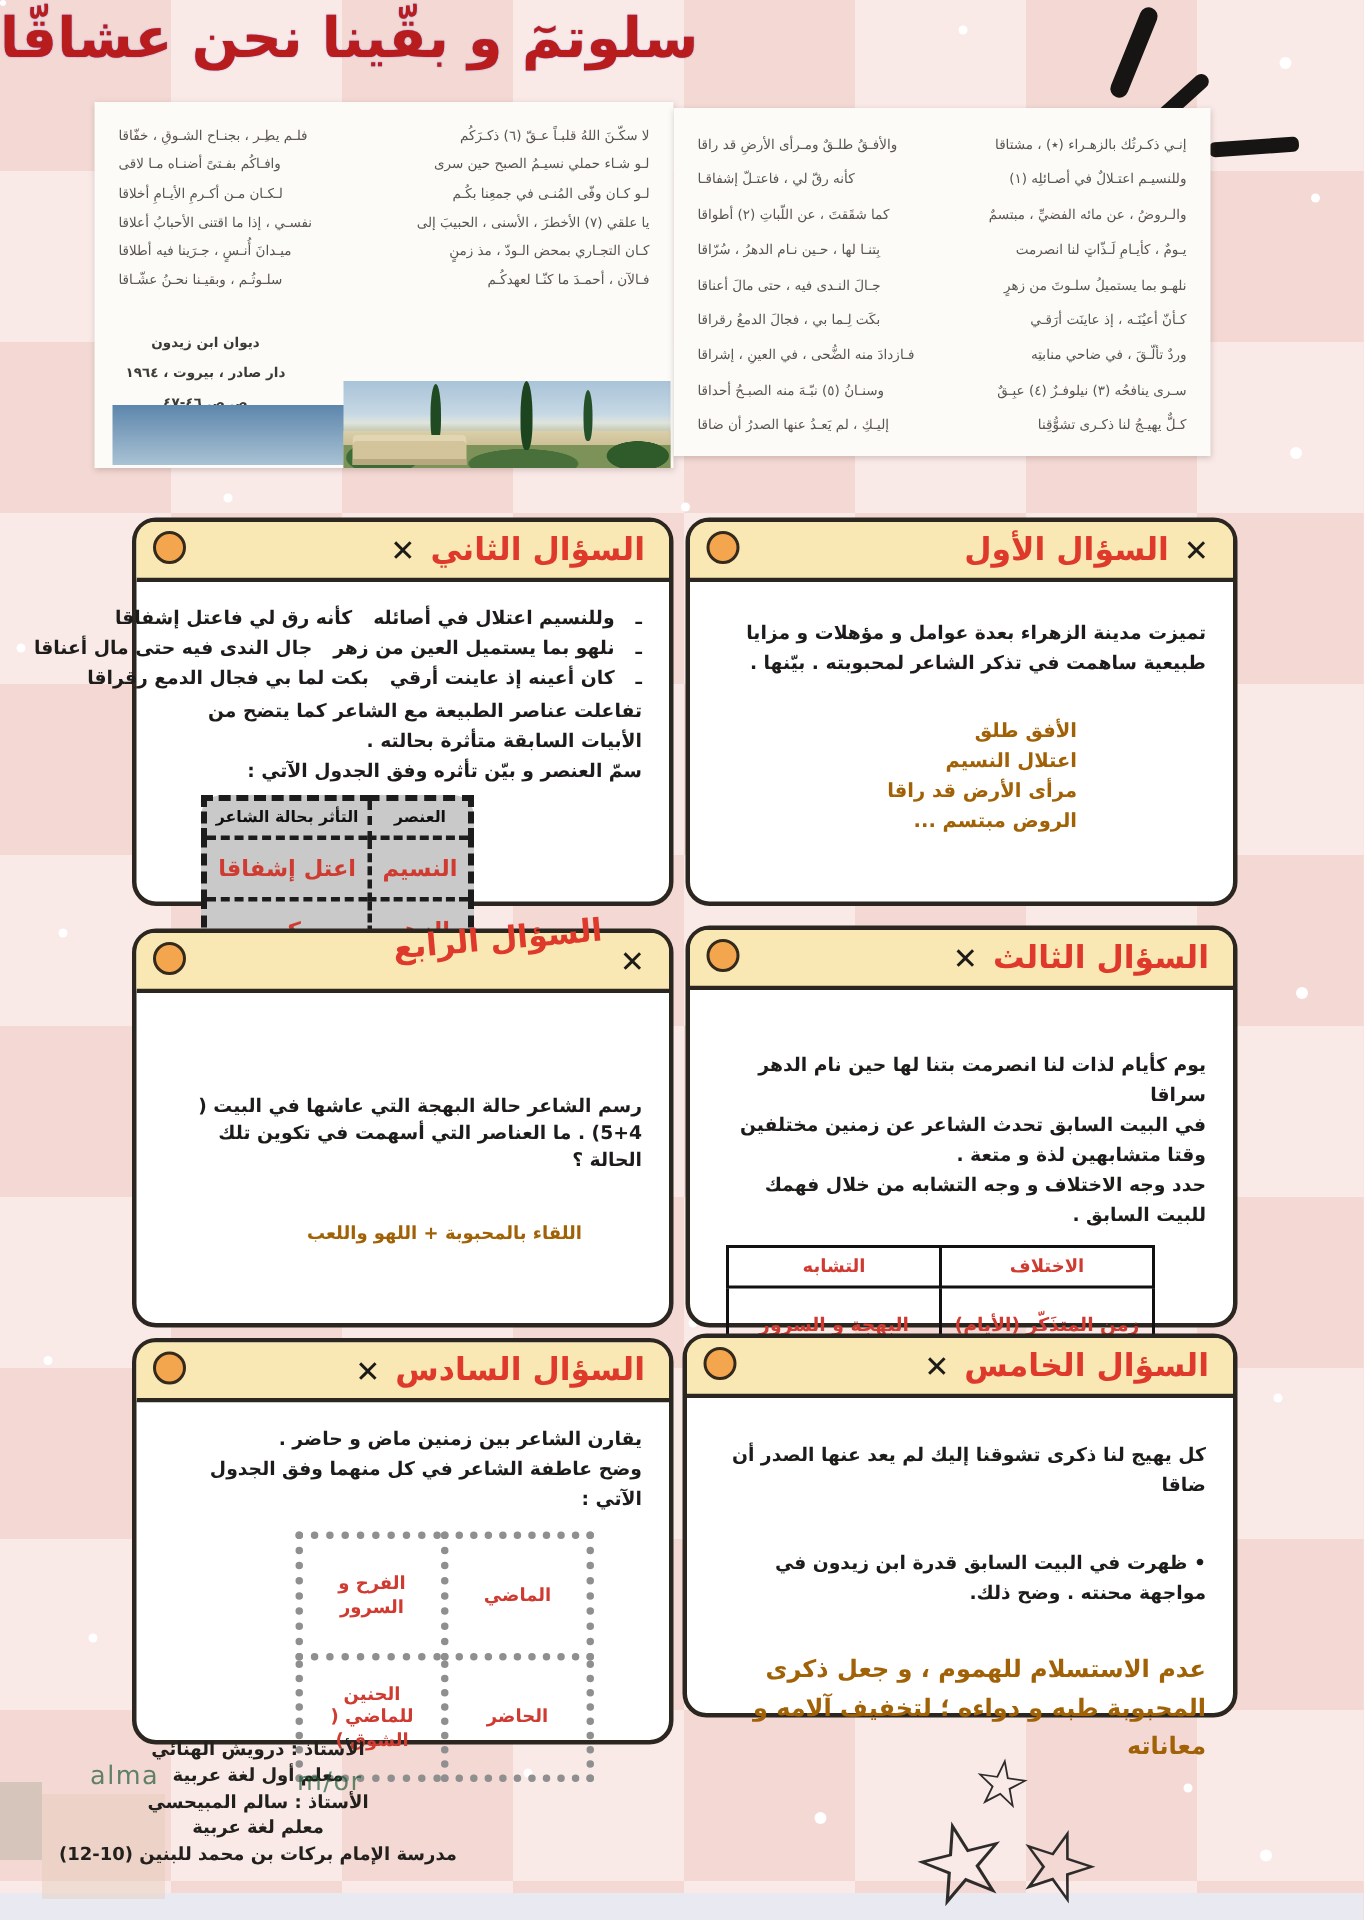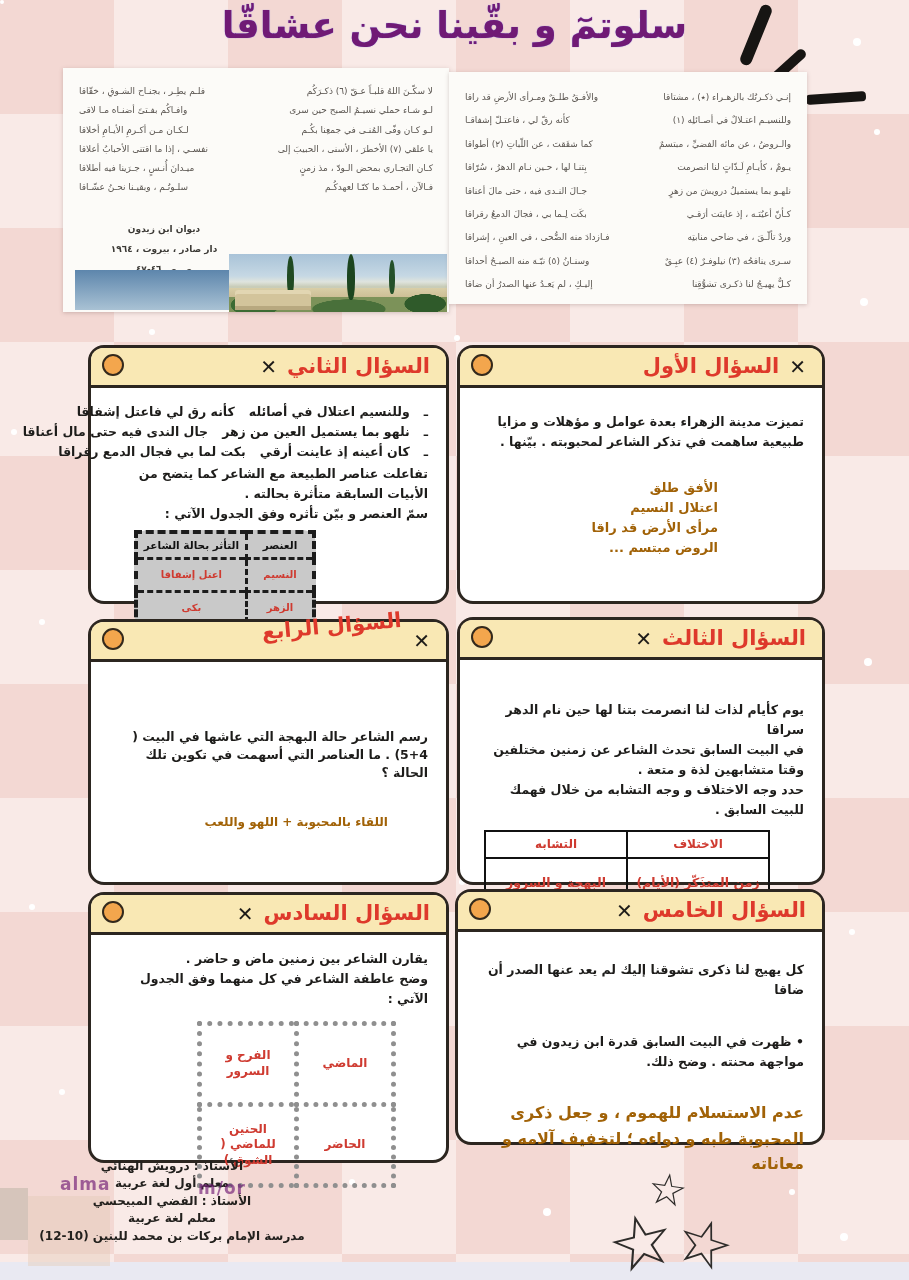--- a/index.html
+++ b/index.html
@@ -17,40 +17,40 @@
     862px 300px 0 2px #fff, 455px 336px 0 1px #fff, 40px 620px 0 1px #fff,
     866px 660px 0 2px #fff, 30px 905px 0 1px #fff, 850px 930px 0 1px #fff,
     460px 880px 0 1px #fff, 350px 1180px 0 1px #fff, 545px 1210px 0 2px #fff,
     790px 1190px 0 1px #fff, 842px 1235px 0 2px #fff, 60px 1090px 0 1px #fff,
     875px 130px 0 1px #fff, 12px 430px 0 1px #fff;}
   .bottom-strip{left:0;top:1262px;width:909px;height:18px;background:#e9e9f2;}
   .gray-block{left:0;top:1188px;width:28px;height:52px;background:#bdb7a8;opacity:.55;}
   .tan-block{left:28px;top:1196px;width:82px;height:70px;background:#e5cdb9;opacity:.45;}
 
   
-  .page-title{left:0;top:4px;width:909px;text-align:center;direction:rtl;
-    color:#701a75;font-size:37px;font-weight:800;letter-spacing:1px;
+  .page-title{left:0;top:4px;width:909px;text-align:left;direction:rtl;
+    color:#b91c1c;font-size:37px;font-weight:800;letter-spacing:1px;
     text-shadow:0 0 1px #7d7ae1;}
 
   
   .stroke{background:#171513;border-radius:6px;}
   .s1{left:750px;top:3px;width:12px;height:64px;transform:rotate(22deg);}
   .s2{left:784px;top:44px;width:10px;height:42px;transform:rotate(48deg);}
   .s3{left:806px;top:93px;width:60px;height:10px;transform:rotate(-4deg);border-radius:4px;}
 
   
   .scan{background:#fcfbf8;box-shadow:0 1px 4px rgba(90,60,60,.25);}
   .scan-left{left:63px;top:68px;width:386px;height:244px;}
   .scan-right{left:449px;top:72px;width:358px;height:232px;}
   .verses{direction:rtl;padding:14px 16px 0 16px;}
   .verse-row{display:flex;justify-content:space-between;direction:rtl;
     color:#5a5550;font-size:9px;font-weight:500;white-space:nowrap;}
   .scan-right .verse-row{height:23.4px;line-height:23.4px;}
   .scan-left .verse-row{height:19.3px;line-height:19.3px;}
-  .citation{left:36px;top:152px;width:130px;text-align:center;direction:rtl;
+  .citation{left:9px;top:152px;width:130px;text-align:center;direction:rtl;
     font-size:9px;font-weight:700;color:#3c3a36;line-height:2.2;}
   .blue-band{left:12px;top:202px;width:156px;height:40px;
     background:linear-gradient(180deg,#5d86ac,#a9c2d4);}
   .photo{left:166px;top:186px;width:218px;height:58px;overflow:hidden;
     background:
       radial-gradient(ellipse 40px 18px at 12% 88%,#3c6b33 60%,transparent 62%),
       radial-gradient(ellipse 34px 16px at 90% 86%,#2f5a2a 60%,transparent 62%),
       radial-gradient(ellipse 60px 16px at 55% 95%,#49703a 60%,transparent 62%),
       linear-gradient(180deg,transparent 58%, #d9cfa8 58%, #cdbf96 74%, #7c9259 74%),
       linear-gradient(180deg,#a9c3d8 0%,#c6d8e4 38%,#dfe4dd 48%,#c9cdb9 56%,#b9c4a4 100%);}
@@ -79,21 +79,21 @@
   
   .q1-body p{margin:10px 0 0;}
   .q1-answers{margin:26px 86px 0 0;line-height:1.55;font-size:13px;}
   
   .q2-note{margin-top:2px;}
   table{border-collapse:collapse;}
   .q2-table{margin:6px 112px 0 auto;background:#c9c9c9;border:4px dashed #1c1c1c;border-radius:14px;}
   .q2-table td,.q2-table th{border:3.5px dashed #1c1c1c;text-align:center;vertical-align:middle;}
   .q2-table th{color:#111;font-size:10.5px;padding:3px 6px;}
   .q2-th-small{font-size:7.5px;line-height:1.2;}
-  .q2-table td{color:#cf3b31;font-size:10px;font-weight:800;padding:7px 6px;min-width:52px;}
+  .q2-table td{color:#cf3b31;font-size:15px;font-weight:800;padding:7px 6px;min-width:52px;}
   
   .q3-table{margin:10px 34px 0 auto;border:2.5px solid #111;}
   .q3-table th,.q3-table td{border:2.5px solid #111;color:#cf3b31;font-weight:800;
     text-align:center;vertical-align:middle;margin-top:28px;}
   .q3-table th{font-size:12px;padding:3px 10px;width:120px;}
   .q3-table td{font-size:12.5px;padding:14px 6px;}
   
   .q4-prompt{margin-top:52px;line-height:1.45;}
   .q4-answer{margin:31px 40px 0 0;font-size:12px;}
   
@@ -107,21 +107,21 @@
 
   
   .footer{left:36px;top:1158px;width:272px;text-align:center;direction:rtl;
     font-size:12px;font-weight:700;color:#22201d;line-height:1.45;}
   
   .star{color:#2e2c2a;font-weight:400;line-height:1;}
   .star1{left:648px;top:1168px;font-size:44px;transform:rotate(8deg);}
   .star2{left:608px;top:1205px;font-size:74px;transform:rotate(-14deg);}
   .star3{left:676px;top:1212px;font-size:64px;transform:rotate(18deg);}
   
-  .wm{color:#701a75;opacity:.65;font-size:17px;font-weight:700;letter-spacing:1px;text-align:center;}
+  .wm{color:#14532d;opacity:.65;font-size:17px;font-weight:400;letter-spacing:1px;text-align:center;}
   .wm-left{left:60px;top:1174px;}
   .wm-right{left:198px;top:1178px;}
 </style>
 </head>
 <body>
 
 <div class="speckles"></div>
 <div class="abs bottom-strip"></div>
 <div class="abs gray-block"></div>
 <div class="abs tan-block"></div>
@@ -185,21 +185,21 @@
       </div>
     <div class="verse-row">
         <span>والـروضُ ، عن مائه الفضيِّ ، مبتسمٌ</span>
         <span>كما شقَقتَ ، عن اللّباتِ (٢) أطواقا</span>
       </div>
     <div class="verse-row">
         <span>يـومٌ ، كأيـامِ لَـذّاتٍ لنا انصرمت</span>
         <span>بِتنـا لها ، حـين نـام الدهرُ ، سُرّاقا</span>
       </div>
     <div class="verse-row">
-        <span>نلهـو بما يستميلُ درويشَ من زهرٍ</span>
+        <span>نلهـو بما يستميلُ سلـوتَ من زهرٍ</span>
         <span>جـالَ النـدى فيه ، حتى مالَ أعناقا</span>
       </div>
     <div class="verse-row">
         <span>كـأنّ أعيُنَـه ، إذ عاينَت أرَقـي</span>
         <span>بكَت لِـما بي ، فجالَ الدمعُ رقراقا</span>
       </div>
     <div class="verse-row">
         <span>وردٌ تألّـقَ ، في ضاحي منابتِه</span>
         <span>فـازدادَ منه الضُّحى ، في العينِ ، إشراقا</span>
       </div>
@@ -351,21 +351,21 @@
       <span>•</span>
       <span>ظهرت في البيت السابق قدرة ابن زيدون في مواجهة محنته . وضح ذلك.</span>
     </div>
     <div class="q5-answer red">عدم الاستسلام للهموم ، و جعل ذكرى المحبوبة طبه و دواءه ؛ لتخفيف آلامه و معاناته</div>
   </div>
 </div>
 
 <div class="abs footer">
   <div>الأستاذ : درويش الهنائي</div>
   <div>معلم أول لغة عربية</div>
-  <div>الأستاذ : الفضي المبيحسي</div>
+  <div>الأستاذ : سالم المبيحسي</div>
   <div>معلم لغة عربية</div>
   <div>مدرسة الإمام بركات بن محمد للبنين (10-12)</div>
 </div>
 
 <div class="abs star star1">☆</div>
 <div class="abs star star2">☆</div>
 <div class="abs star star3">☆</div>
 
 <div class="abs wm wm-left">alma</div>
 <div class="abs wm wm-right">m/or</div>

